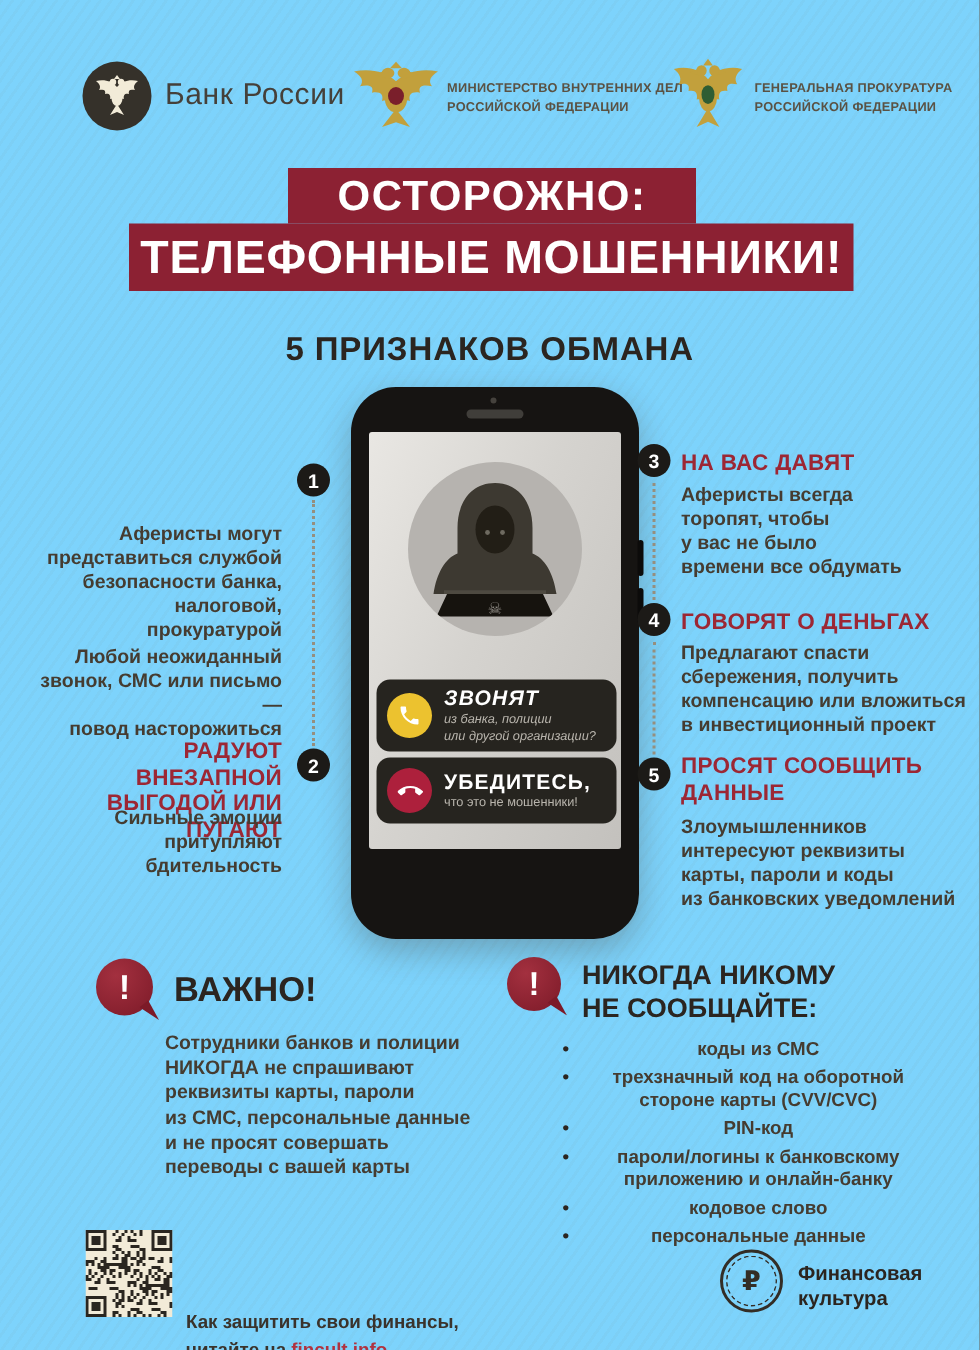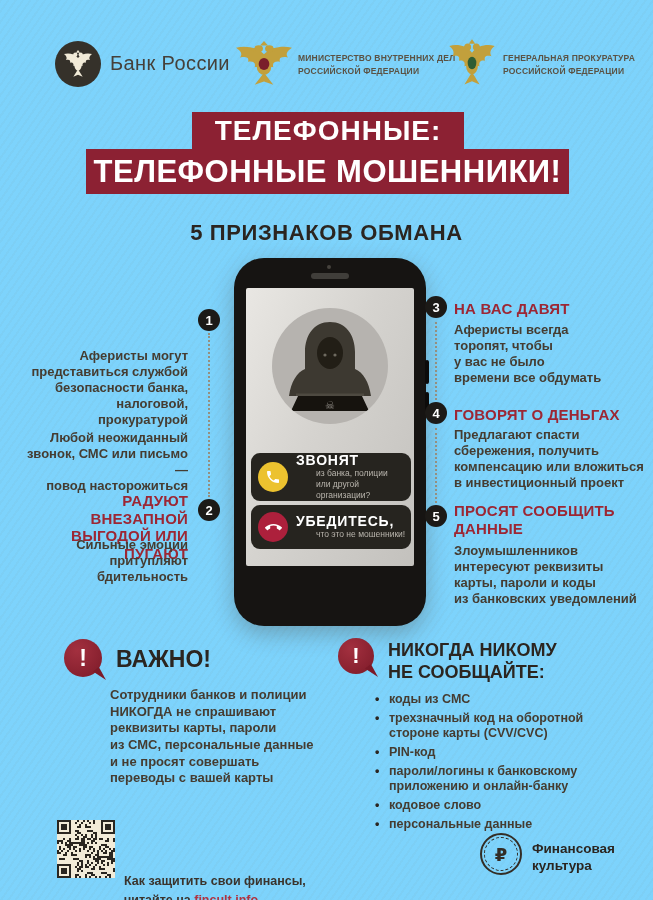--- a/index.html
+++ b/index.html
@@ -28,42 +28,42 @@
   .phone{left:234px;top:258px;width:192px;height:368px;background:#161412;border-radius:30px;
          box-shadow:0 8px 22px rgba(60,40,20,.28);}
   .side-btn{background:#0c0b0a;border-radius:2px;}
   .earpiece-dot{left:327px;top:265px;width:4px;height:4px;border-radius:50%;background:#45423d;}
   .earpiece-bar{left:311px;top:273px;width:38px;height:6px;border-radius:3px;background:#403e3a;}
   .screen{left:246px;top:288px;width:168px;height:278px;border-radius:2px;
           background:linear-gradient(115deg,#e9e7e3,#d5d3cf 45%,#c3c1bd);}
   .avatar{left:272px;top:308px;width:116px;height:116px;border-radius:50%;background:#b6b3af;overflow:hidden;}
 
   .chip{background:#26241f;border-radius:9px;display:flex;align-items:center;padding-left:7px;box-sizing:border-box;}
-  .chip1{left:251px;top:453px;width:160px;height:48px;}
+  .chip1{left:251px;top:453px;width:160px;height:48px;font-style:italic;}
   .chip2{left:251px;top:505px;width:160px;height:44px;}
   .chip-ic{width:30px;height:30px;border-radius:50%;flex:0 0 auto;display:flex;align-items:center;justify-content:center;}
   .chip-txt{margin-left:8px;}
   .chip-title{color:#fff;font-weight:700;font-size:14px;letter-spacing:.8px;line-height:1.1;}
-  .chip-sub{color:#b9b5ad;font-size:8.5px;line-height:1.3;margin-left:20px;}
+  .chip-sub{color:#b9b5ad;font-size:8.5px;line-height:1.3;}
 
   
   .badge{width:22px;height:22px;border-radius:50%;background:#1c1a17;color:#fff;font-size:13px;
          font-weight:700;display:flex;align-items:center;justify-content:center;}
   .dotline{width:0;border-left:2px dotted #958f7f;}
   .sign-title{color:#9c2734;font-weight:700;font-size:15px;line-height:1.18;letter-spacing:.2px;}
   .sign-text{color:#453c31;font-weight:700;font-size:13px;line-height:1.24;}
   .ralign{text-align:right;}
 
   
   .bubble{border-radius:50%;background:radial-gradient(circle at 35% 30%,#a3303f,#7c1a28);
           display:flex;align-items:center;justify-content:center;color:#fff;font-weight:800;}
   .bubble::after{content:'';position:absolute;right:-4px;bottom:-3px;width:13px;height:13px;
           background:#7c1a28;clip-path:polygon(100% 100%,0 35%,45% 0);}
   .block-title{color:#2b2520;font-weight:700;}
-  ul.ns-list{list-style:none;margin:0;padding:0;}
+  ul.ns-list{list-style:none;margin:0;padding:0;text-align:center;}
   ul.ns-list li{position:relative;padding-left:17px;margin-bottom:4px;font-size:12.5px;line-height:1.2;
           font-weight:700;color:#453c31;white-space:pre-line;}
   ul.ns-list li::before{content:'•';position:absolute;left:3px;top:0;color:#2b2520;}
 
   
   .footer-note{font-size:12.5px;font-weight:700;color:#3a332c;line-height:1.55;}
   .link{color:#b03340;}
   .coin{left:480px;top:833px;width:42px;height:42px;border:2.5px solid #332d26;border-radius:50%;
         box-sizing:border-box;display:flex;align-items:center;justify-content:center;}
   .coin::before{content:'';position:absolute;inset:2px;border:1.5px dashed #332d26;border-radius:50%;}
@@ -104,21 +104,21 @@
   <div class="abs gov-label pre" style="left:298px;top:52px">МИНИСТЕРСТВО ВНУТРЕННИХ ДЕЛ
 РОССИЙСКОЙ ФЕДЕРАЦИИ</div>
 
   <svg class="abs" style="left:446px;top:38px" width="52" height="50" viewBox="0 0 48 44" preserveAspectRatio="none">
     <use href="#dbl-eagle" fill="#c2a03c"></use>
     <ellipse cx="24" cy="22" rx="4" ry="5.5" fill="#2f5d33"></ellipse>
   </svg>
   <div class="abs gov-label pre" style="left:503px;top:52px">ГЕНЕРАЛЬНАЯ ПРОКУРАТУРА
 РОССИЙСКОЙ ФЕДЕРАЦИИ</div>
 
-  <div class="abs bar bar1">ТЕЛЕФОННЫЕ:</div>
+  <div class="abs bar bar1">ОСТОРОЖНО:</div>
   <div class="abs bar bar2">ТЕЛЕФОННЫЕ МОШЕННИКИ!</div>
   <div class="abs subtitle">5 ПРИЗНАКОВ ОБМАНА</div>
 
   <div class="abs phone"></div>
   <div class="abs side-btn" style="left:425px;top:360px;width:4px;height:24px"></div>
   <div class="abs side-btn" style="left:425px;top:392px;width:4px;height:24px"></div>
   <div class="abs earpiece-dot"></div>
   <div class="abs earpiece-bar"></div>
   <div class="abs screen"></div>
 

